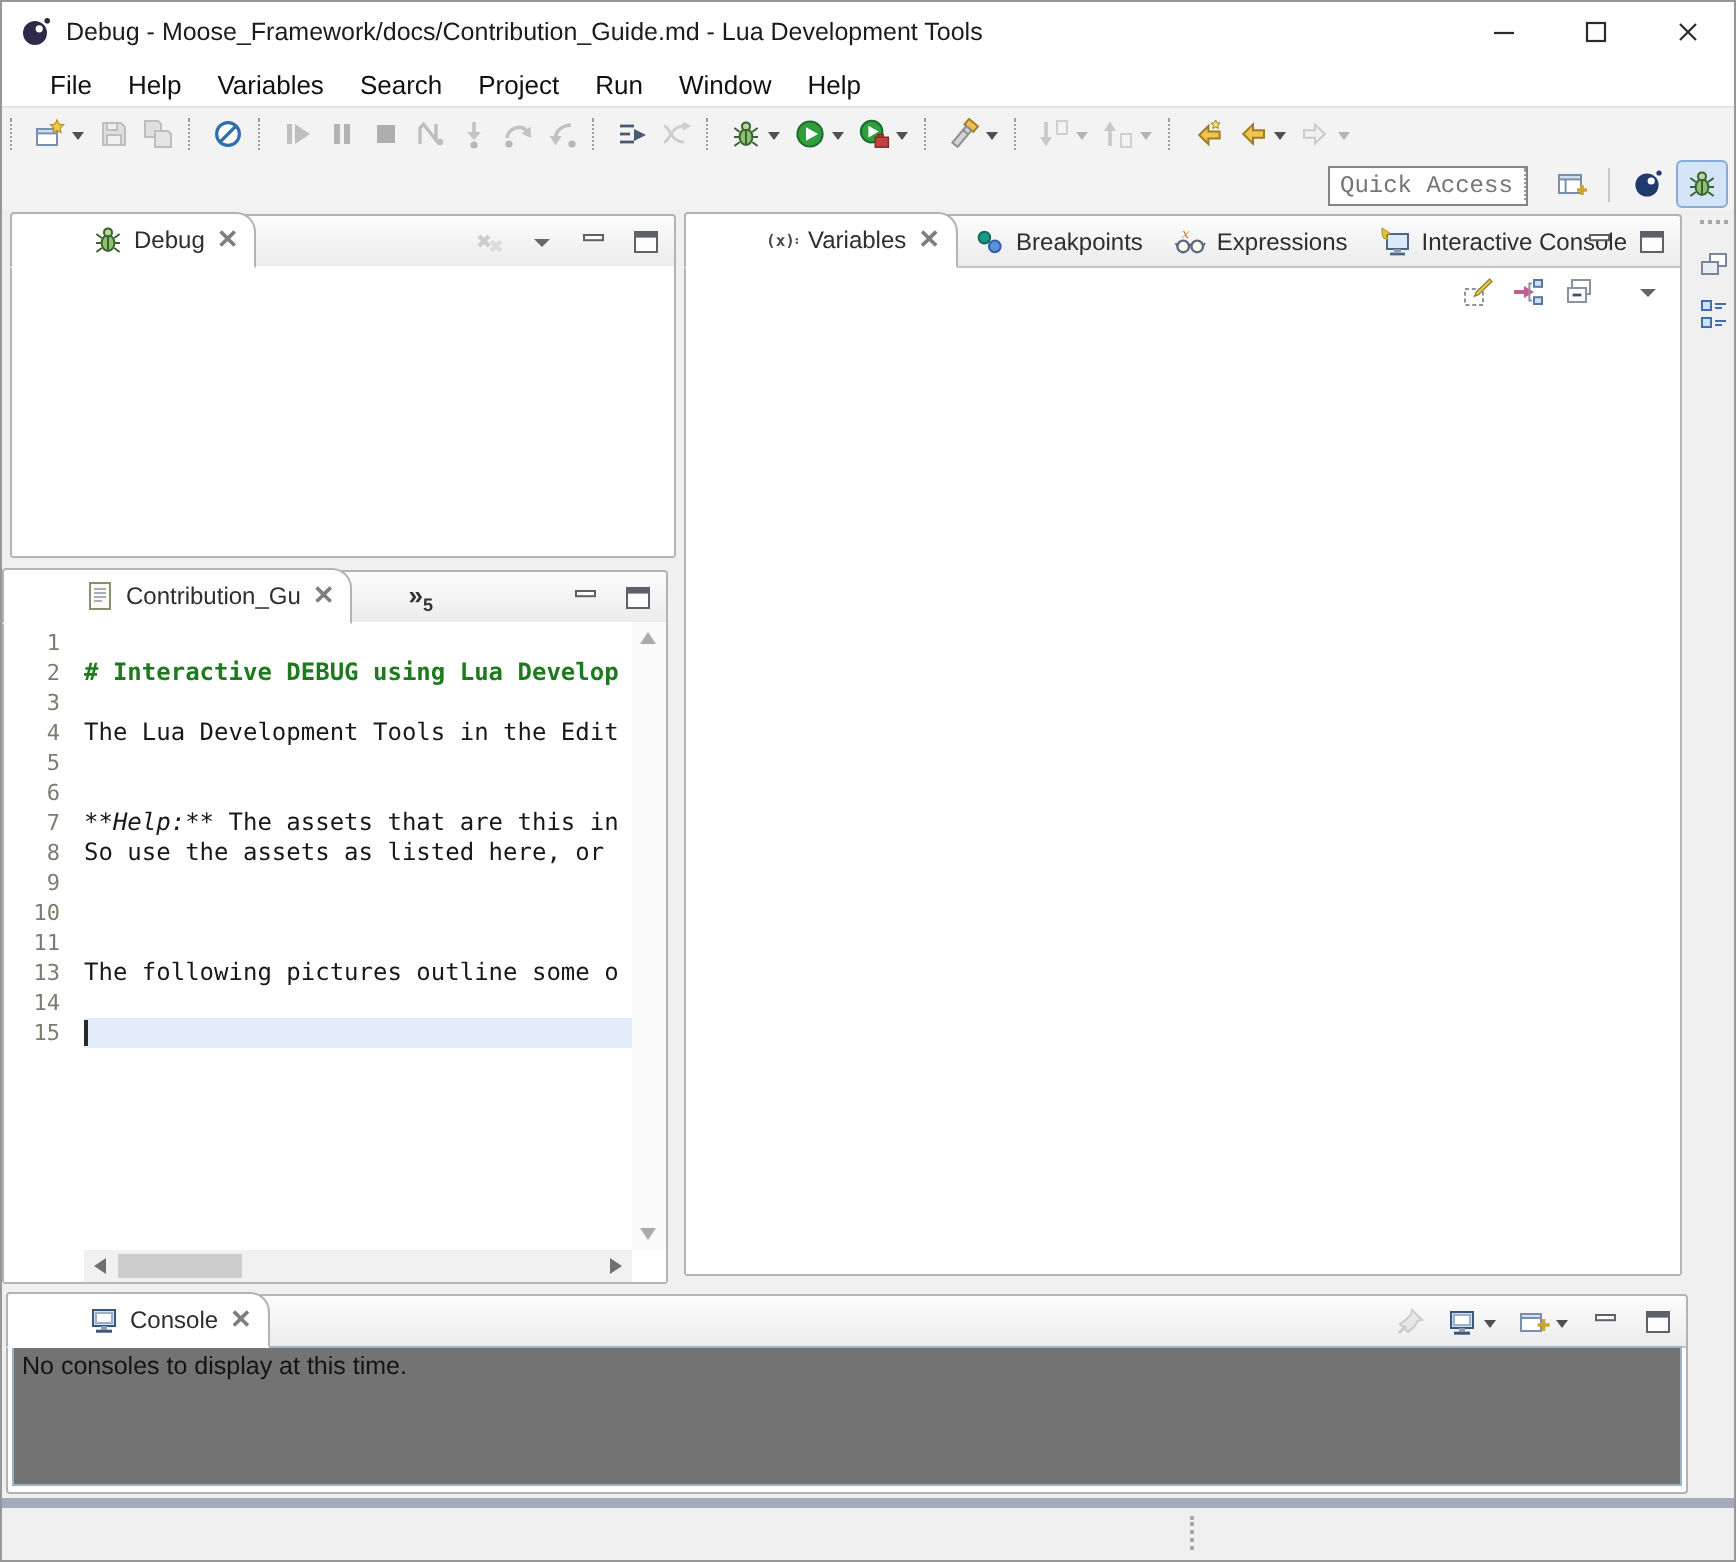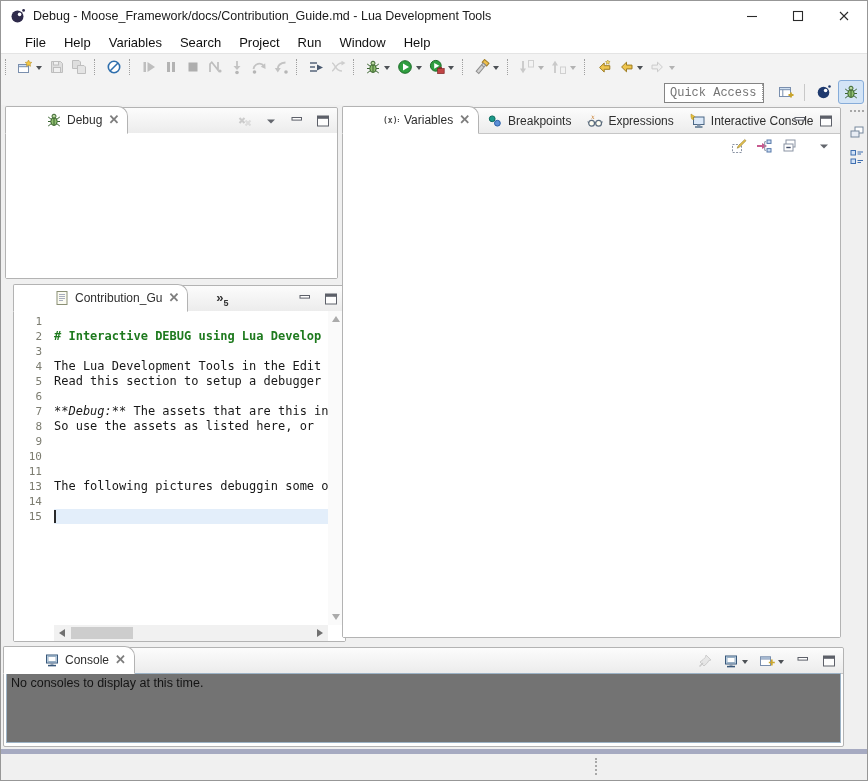--- a/index.html
+++ b/index.html
@@ -436,21 +436,21 @@
             <svg viewBox="0 0 16 16" width="16" height="16">
               <rect x="2.5" y="3" width="11" height="10" fill="#fdfdfd" stroke="#5d6069"></rect>
               <rect x="2.5" y="3" width="11" height="2.8" fill="#5d6069"></rect>
             </svg>
           </span>
       </div>
     </div>
     <div style="position:absolute;left:0;right:0;top:25px;bottom:0;background:#fff;"></div>
   </div>
 
-  <div class="view" style="left:12px;top:284px;width:333px;height:357px;">
+  <div class="view" style="left:0;top:284px;width:333px;height:357px;">
     <div class="tabbar">
       <div class="tab sel">
         <span class="icn">
             <svg viewBox="0 0 16 16" width="16" height="16">
               <rect x="3" y="1.5" width="10" height="13" fill="#fbfbf2" stroke="#8a8f74"></rect>
               <g stroke="#a8adbd">
                 <line x1="5" y1="4.5" x2="11" y2="4.5"></line>
                 <line x1="5" y1="6.5" x2="11" y2="6.5"></line>
                 <line x1="5" y1="8.5" x2="11" y2="8.5"></line>
                 <line x1="5" y1="10.5" x2="9" y2="10.5"></line>
@@ -488,48 +488,47 @@
           <div class="ed-row">
             <span class="ln">3</span>
             <span class="cl"></span>
           </div>
           <div class="ed-row">
             <span class="ln">4</span>
             <span class="cl"><span class="seg-plain">The Lua Development Tools in the Edit</span></span>
           </div>
           <div class="ed-row">
             <span class="ln">5</span>
-            <span class="cl"><span class="seg-plain">Read this section to setup a debugger</span></span>
           </div>
           <div class="ed-row">
             <span class="ln">6</span>
             <span class="cl"></span>
           </div>
           <div class="ed-row">
             <span class="ln">7</span>
-            <span class="cl"><span class="seg-italic">**Debug:**</span><span class="seg-plain"> The assets that are this in</span></span>
+            <span class="cl"><span class="seg-italic">**Help:**</span><span class="seg-plain"> The assets that are this in</span></span>
           </div>
           <div class="ed-row">
             <span class="ln">8</span>
             <span class="cl"><span class="seg-plain">So use the assets as listed here, or</span></span>
           </div>
           <div class="ed-row">
             <span class="ln">9</span>
             <span class="cl"></span>
           </div>
           <div class="ed-row">
             <span class="ln">10</span>
             <span class="cl"></span>
           </div>
           <div class="ed-row">
             <span class="ln">11</span>
           </div>
           <div class="ed-row">
             <span class="ln">13</span>
-            <span class="cl"><span class="seg-plain">The following pictures debuggin some o</span></span>
+            <span class="cl"><span class="seg-plain">The following pictures outline some o</span></span>
           </div>
           <div class="ed-row">
             <span class="ln">14</span>
             <span class="cl"></span>
           </div>
           <div class="ed-row cur">
             <span class="ln">15</span>
             <span class="cl"><span class="caret"></span></span>
           </div>
         </div>

